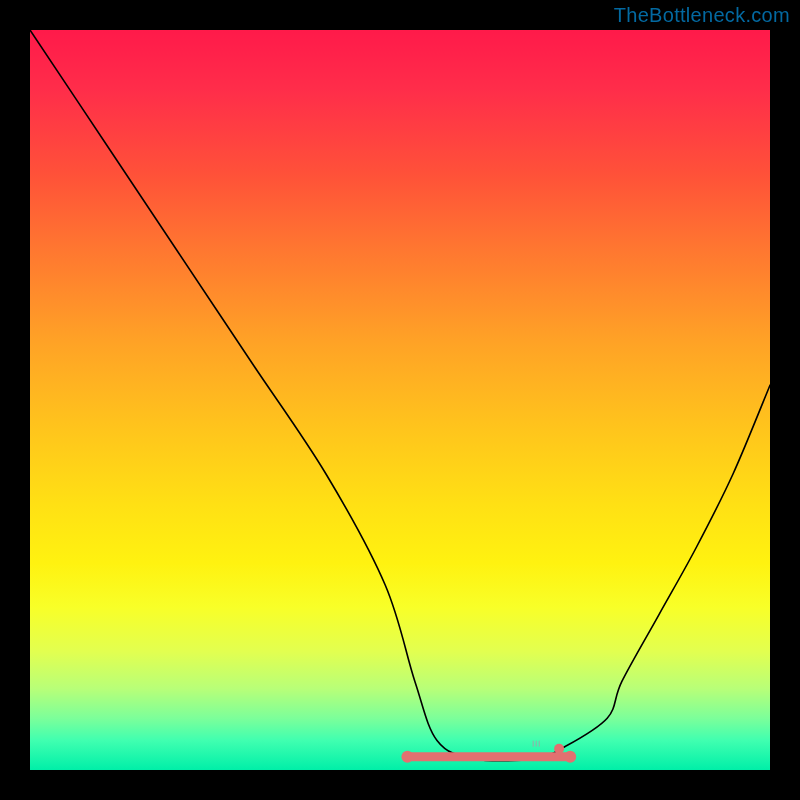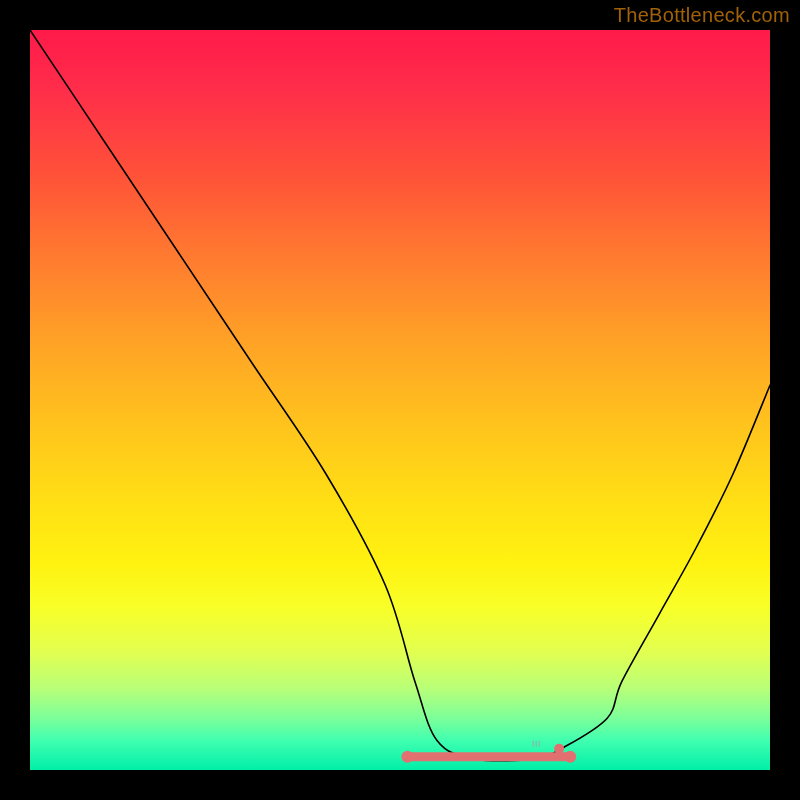--- a/index.html
+++ b/index.html
@@ -1,17 +1,17 @@
 <!DOCTYPE html>
 <html><head>
 <meta charset="utf-8">
 <style>
   * { margin: 0; padding: 0; box-sizing: border-box; }
   body { width: 800px; height: 800px; background: #000; position: relative; font-family: Arial, sans-serif; }
-  .attribution { position: absolute; top: 4px; right: 10px; color: #a16207; font-size: 20px; font-weight: 500; letter-spacing: 0.3px; z-index: 10; }
+  .attribution { position: absolute; top: 4px; right: 10px; color: #0369a1; font-size: 20px; font-weight: 500; letter-spacing: 0.3px; z-index: 10; }
   .chart-container { position: absolute; top: 30px; left: 30px; width: 740px; height: 740px; }
   .gradient-bg { position: absolute; inset: 0; background: linear-gradient(to bottom,
       #ff1a4a 0%,
       #ff2d4a 8%,
       #ff5338 20%,
       #ff7830 30%,
       #ffa226 42%,
       #ffc51c 54%,
       #ffe014 64%,
       #fff210 72%,

